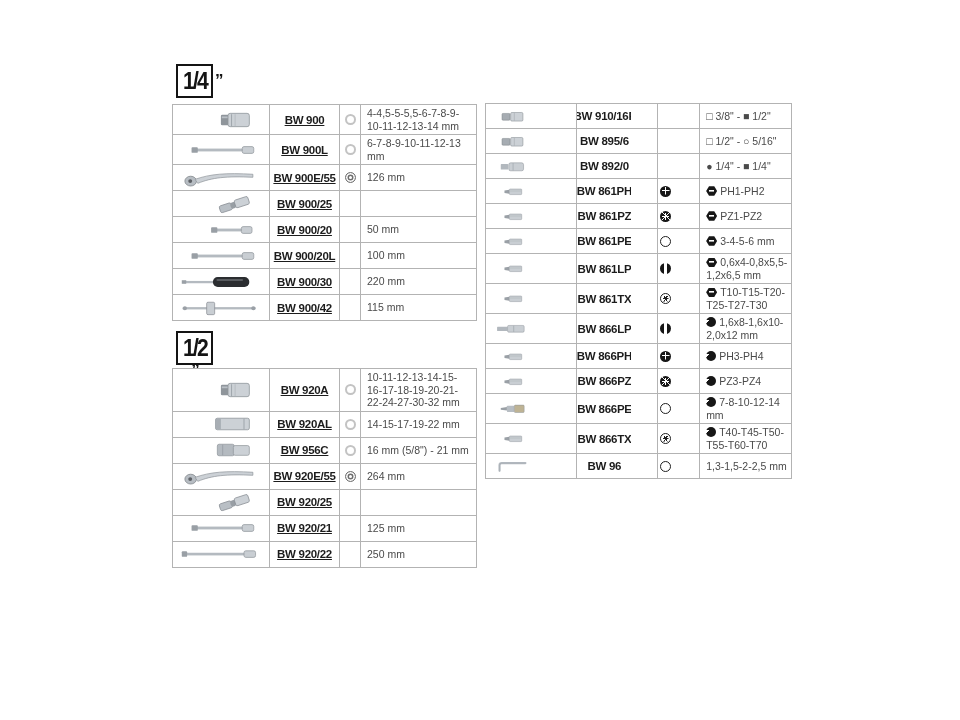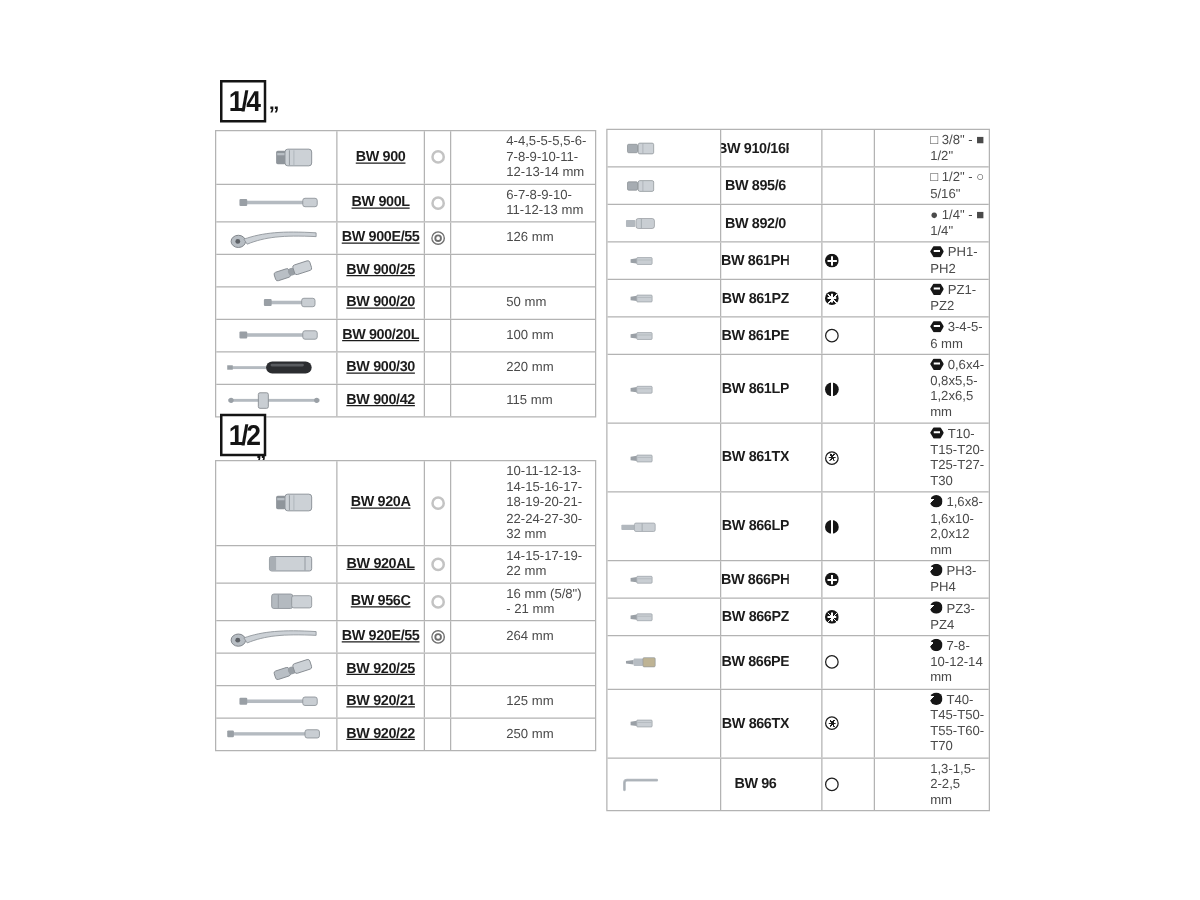--- a/index.html
+++ b/index.html
@@ -2,40 +2,40 @@
 <html><head>
 <meta charset="utf-8">
 <style>
   html,body{margin:0;padding:0;}
   body{
     width:960px;height:720px;background:#ffffff;position:relative;overflow:hidden;
     font-family:"Liberation Sans","DejaVu Sans",sans-serif;
     -webkit-font-smoothing:antialiased;
   }
   
-  .size-label{position:absolute;display:flex;align-items:flex-end;}
+  .size-label{position:absolute;display:flex;align-items:center;}
   .size-label-box{
     width:33px;height:30px;border:2px solid #141414;background:#fff;
     display:flex;align-items:center;justify-content:center;
     font-weight:bold;font-size:23px;color:#141414;letter-spacing:-2px;
     transform-origin:left top;
   }
   .size-label-box span{display:inline-block;transform:scaleX(.92);}
   .size-label-inch{font-weight:bold;font-size:17px;color:#141414;margin-left:2px;line-height:12px;}
   
   .tbl{position:absolute;border:1px solid #b3b3b3;background:#fff;}
   .row{display:flex;border-top:1px solid #b3b3b3;align-items:stretch;}
   .row:first-child{border-top:none;}
   .cell{border-left:1px solid #b3b3b3;box-sizing:border-box;display:flex;align-items:center;overflow:hidden;}
   .cell:first-child{border-left:none;}
   .c-photo{justify-content:flex-end;padding-right:9px;}
   .c-part{justify-content:center;font-weight:bold;font-size:11.5px;color:#1c1c1c;letter-spacing:-.3px;white-space:nowrap;}
   .c-drive{justify-content:center;}
   .c-size{font-size:10.5px;color:#4a4a4a;}
-  .size-txt{padding:2px 3px 2px 6px;line-height:12.5px;margin-left:38px;}
+  .size-txt{padding:2px 3px 2px 6px;line-height:12.5px;}
   
   .tbl-left .row{min-height:25px;}
   .tbl-left .c-photo{width:96px;}
   .tbl-left .c-part{width:70px;text-decoration:underline;}
   .tbl-left .c-drive{width:21px;}
   .tbl-left .c-size{width:114px;}
   .tbl-right .row{min-height:24px;gap:26px;}
   .tbl-right .c-photo{width:84px;}
   .tbl-right .c-part{width:74px;}
   .tbl-right .c-drive{width:21px;}

